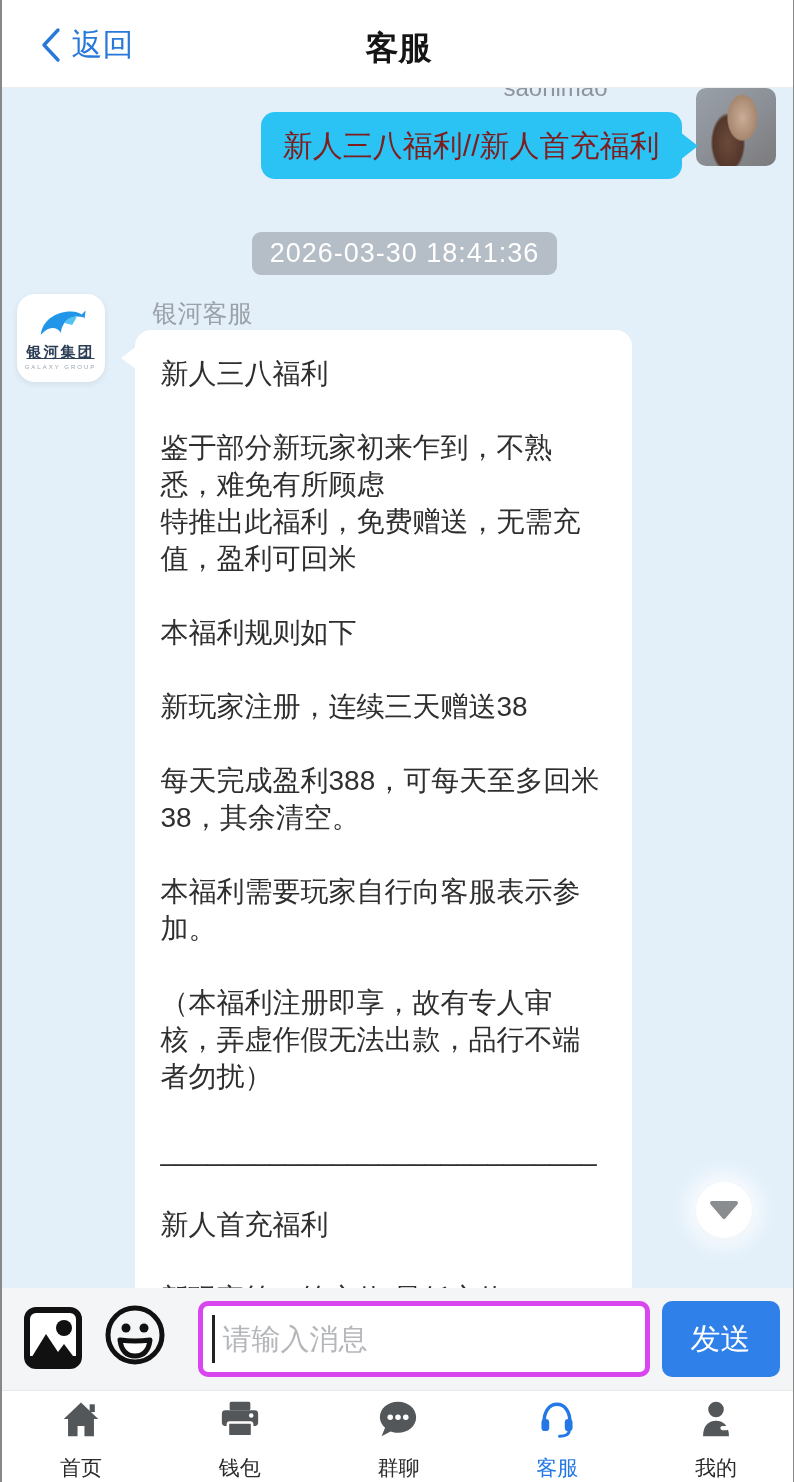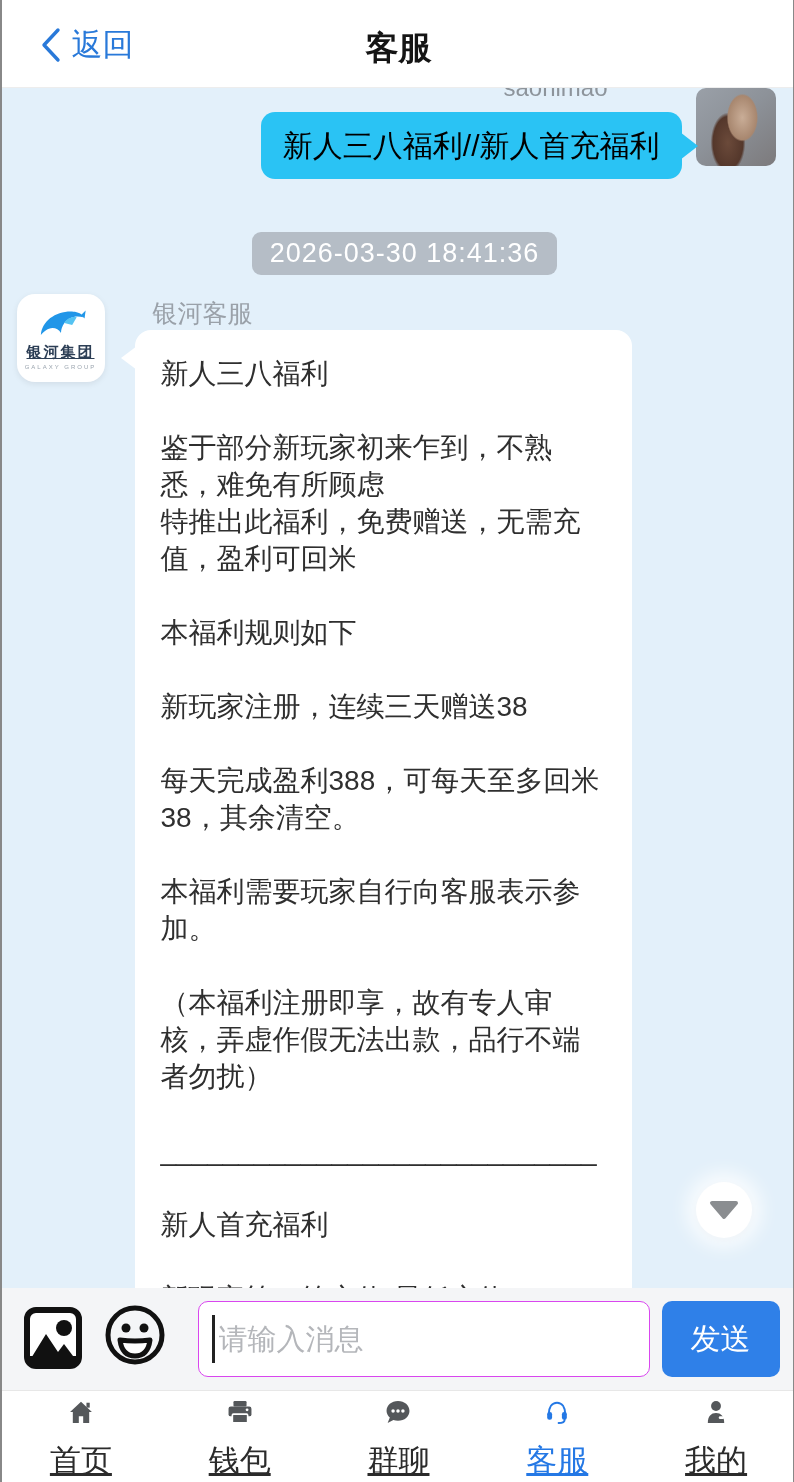--- a/index.html
+++ b/index.html
@@ -29,21 +29,21 @@
     background:#e3f0fa; overflow:hidden;
   }
   .sent-sender {
     position:absolute; top:-14px; right:110px; width:260px; text-align:center;
     color:#8d949b; font-size:24px;
   }
   .sent-row {
     position:absolute; top:22px; right:0; display:flex; align-items:flex-start;
   }
   .sent-bubble {
-    position:relative; margin-top:2px; background:#2ac3f4; color:#000000;
+    position:relative; margin-top:2px; background:#2ac3f4; color:#7f1d1d;
     font-size:30px; line-height:33px; padding:17px 22px; border-radius:14px;
     max-width:520px; white-space:nowrap;
   }
   .sent-bubble .tail {
     position:absolute; right:-16px; top:50%; transform:translateY(-50%);
     width:0; height:0; border-top:14px solid transparent;
     border-bottom:14px solid transparent; border-left:18px solid #2ac3f4;
   }
   .sent-avatar {
     width:80px; height:78px; border-radius:10px; margin:-22px 20px 0 14px;
@@ -88,41 +88,41 @@
   }
   
   .composer {
     position:absolute; top:1288px; left:0; width:794px; height:102px;
     background:#f4f5f7; z-index:20;
   }
   .photo-btn { position:absolute; left:22px; top:16px; cursor:pointer; }
   .emoji-btn { position:absolute; left:102px; top:16px; cursor:pointer; }
   .msg-input-wrap { position:absolute; left:196px; top:13px; width:452px; height:76px; }
   .msg-input {
-    width:100%; height:100%; background:#ffffff; border:1px solid #d946ef;
+    width:100%; height:100%; background:#ffffff; border:5px solid #d946ef;
     border-radius:10px; font-size:29px; color:#222; padding:0 12px 0 20px;
     outline:none; font-family:inherit;
   }
   .msg-input::placeholder { color:#b4b6ba; }
   .caret { position:absolute; left:14px; top:14px; width:3px; height:48px; background:#222; }
   .send-btn {
     position:absolute; left:660px; top:13px; width:118px; height:76px;
     background:#2f80e8; color:#ffffff; font-size:30px; border:none;
     border-radius:10px; cursor:pointer; font-family:inherit;
   }
   
   .tabbar {
     position:absolute; top:1390px; left:0; width:794px; height:92px;
     background:#ffffff; border-top:1px solid #e7e7e7; display:flex; z-index:20;
   }
   .tab {
     flex:1; display:flex; flex-direction:column; align-items:center;
     justify-content:flex-start; padding-top:9px; cursor:pointer;
   }
-  .tab .tab-label { font-size:31px; color:#2b2b2b; margin-top:16px;text-decoration:underline; }
+  .tab .tab-label { font-size:21px; color:#2b2b2b; margin-top:16px; }
   .tab.active .tab-label { color:#2478e5; }
 </style>
 </head>
 <body>
 
 <div class="app">
 
   <div class="header">
     <div class="back-btn">
       <svg width="22" height="36" viewBox="0 0 22 36">

